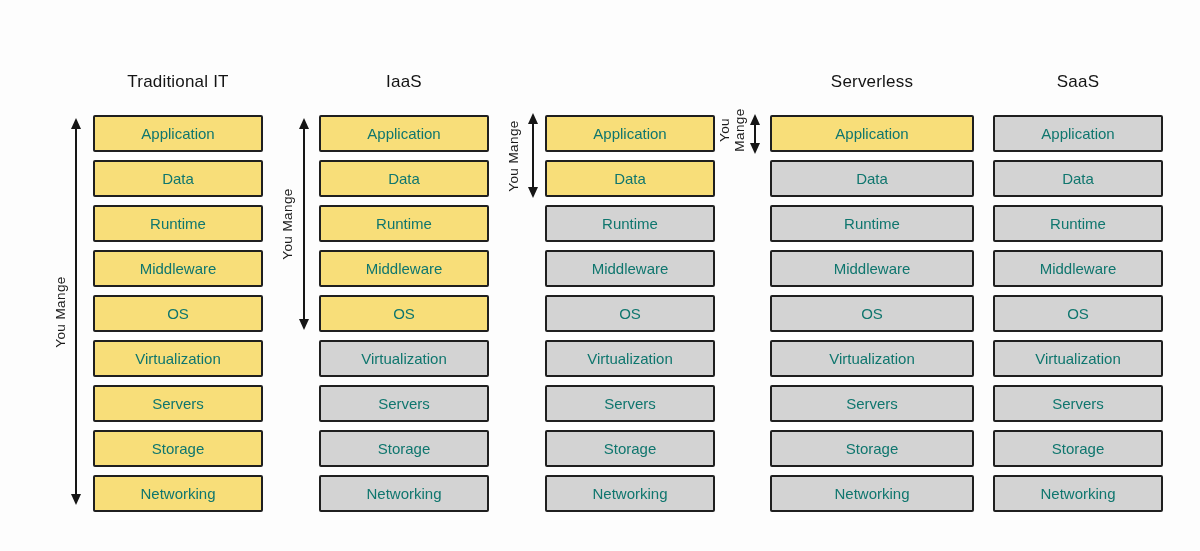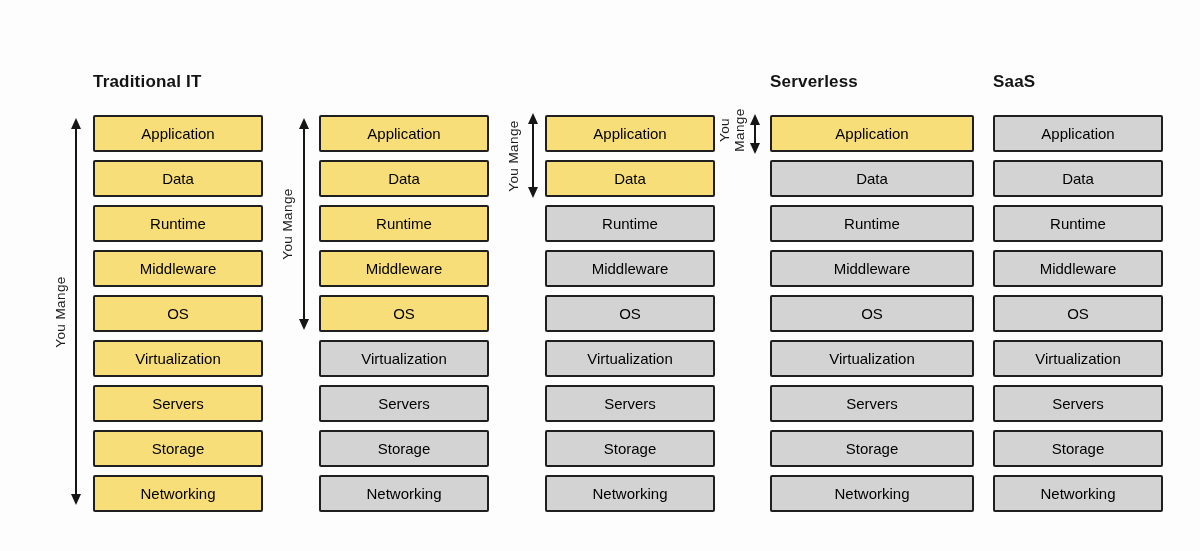--- a/index.html
+++ b/index.html
@@ -25,23 +25,23 @@
   .column{
     position:absolute;
     top:0;
     height:551px;
   }
   .col-title{
     position:absolute;
     top:72px;
     left:0;
     width:100%;
-    text-align:left;
+    text-align:center;
     font-size:17px;
-    font-weight:bold;
+    font-weight:normal;
     letter-spacing:.2px;
     color:#141414;
   }
   .layer-box{
     position:absolute;
     left:0;
     right:0;
     height:37px;
     box-sizing:border-box;
     border:2px solid var(--line);
@@ -49,21 +49,21 @@
     background:var(--unmanaged);
     display:flex;
     align-items:center;
     justify-content:center;
   }
   .layer-box.managed{
     background:var(--managed);
   }
   .layer-label{
     font-size:15px;
-    color:#000000;
+    color:#0f766e;
   }
   .v-arrow{
     position:absolute;
     width:2px;
     background:var(--ink);
   }
   .v-arrow::before{
     content:"";
     position:absolute;
     bottom:100%;
@@ -126,20 +126,21 @@
       <div class="layer-box managed" style="top: 430px;">
         <span class="layer-label">Storage</span>
       </div>
       <div class="layer-box managed" style="top: 475px;">
         <span class="layer-label">Networking</span>
       </div>
     </div>
     <div class="v-arrow" style="left: 75px; top: 129px; height: 365px;"></div>
     <div class="arrow-label" style="left: 60px; top: 312px;">You Mange</div>
     <div class="column" style="left: 319px; width: 170px;">
+      <div class="col-title">IaaS</div>
       <div class="layer-box managed" style="top: 115px;">
         <span class="layer-label">Application</span>
       </div>
       <div class="layer-box managed" style="top: 160px;">
         <span class="layer-label">Data</span>
       </div>
       <div class="layer-box managed" style="top: 205px;">
         <span class="layer-label">Runtime</span>
       </div>
       <div class="layer-box managed" style="top: 250px;">

